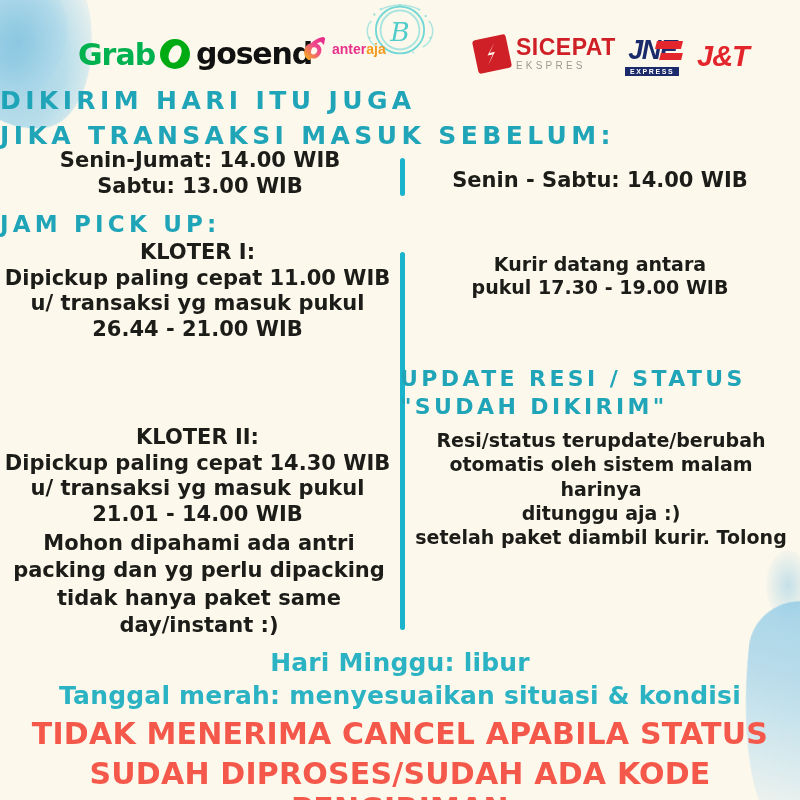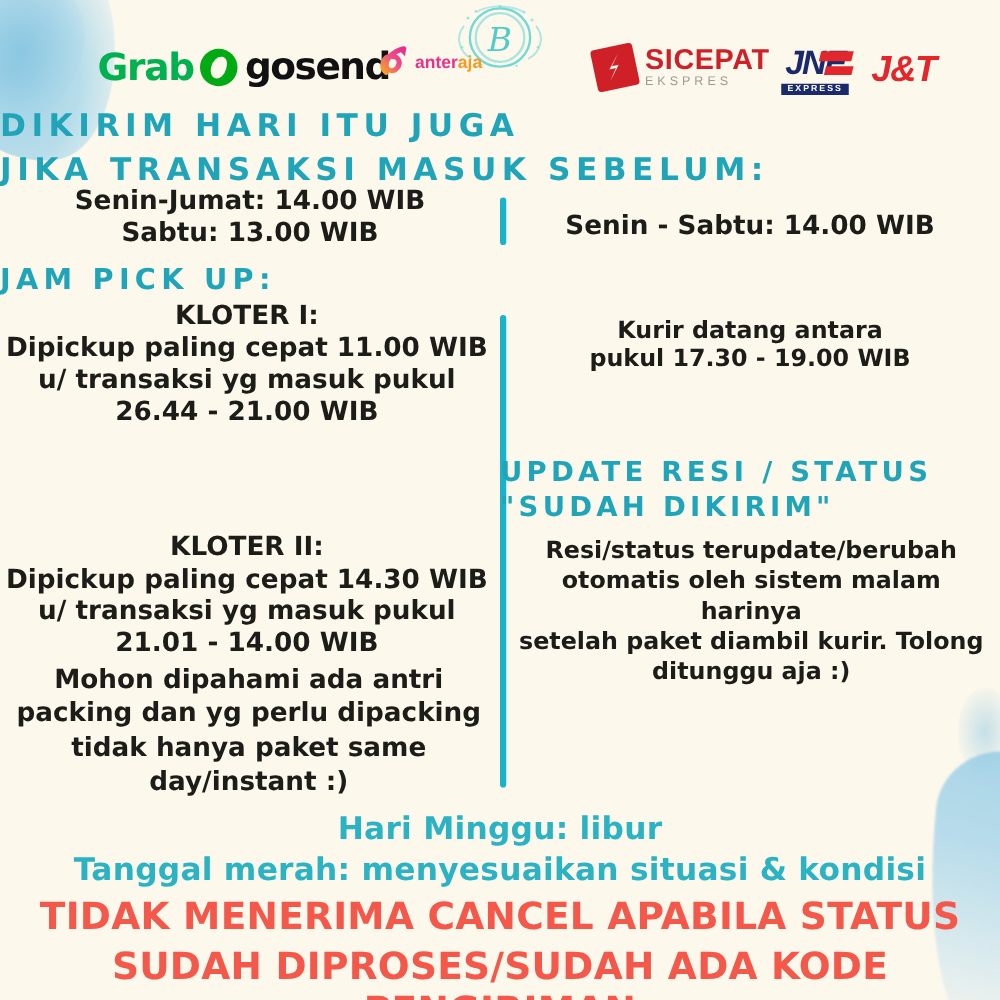--- a/index.html
+++ b/index.html
@@ -297,22 +297,22 @@
     <div>Dipickup paling cepat 14.30 WIB</div>
     <div>u/ transaksi yg masuk pukul</div>
     <div>21.01 - 14.00 WIB</div>
   </div>
 
   <div class="hl hl-update1">UPDATE RESI / STATUS</div>
   <div class="hl hl-update2">"SUDAH DIKIRIM"</div>
   <div class="blk b-resi">
     <div>Resi/status terupdate/berubah</div>
     <div>otomatis oleh sistem malam harinya</div>
+    <div>ditunggu aja :)</div>
     <div>setelah paket diambil kurir. Tolong</div>
-    <div>ditunggu aja :)</div>
   </div>
 
   <div class="blk b-mohon">
     <div>Mohon dipahami ada antri</div>
     <div>packing dan yg perlu dipacking</div>
     <div>tidak hanya paket same</div>
     <div>day/instant :)</div>
   </div>
 
   <div class="round-line rl-1">Hari Minggu: libur</div>

